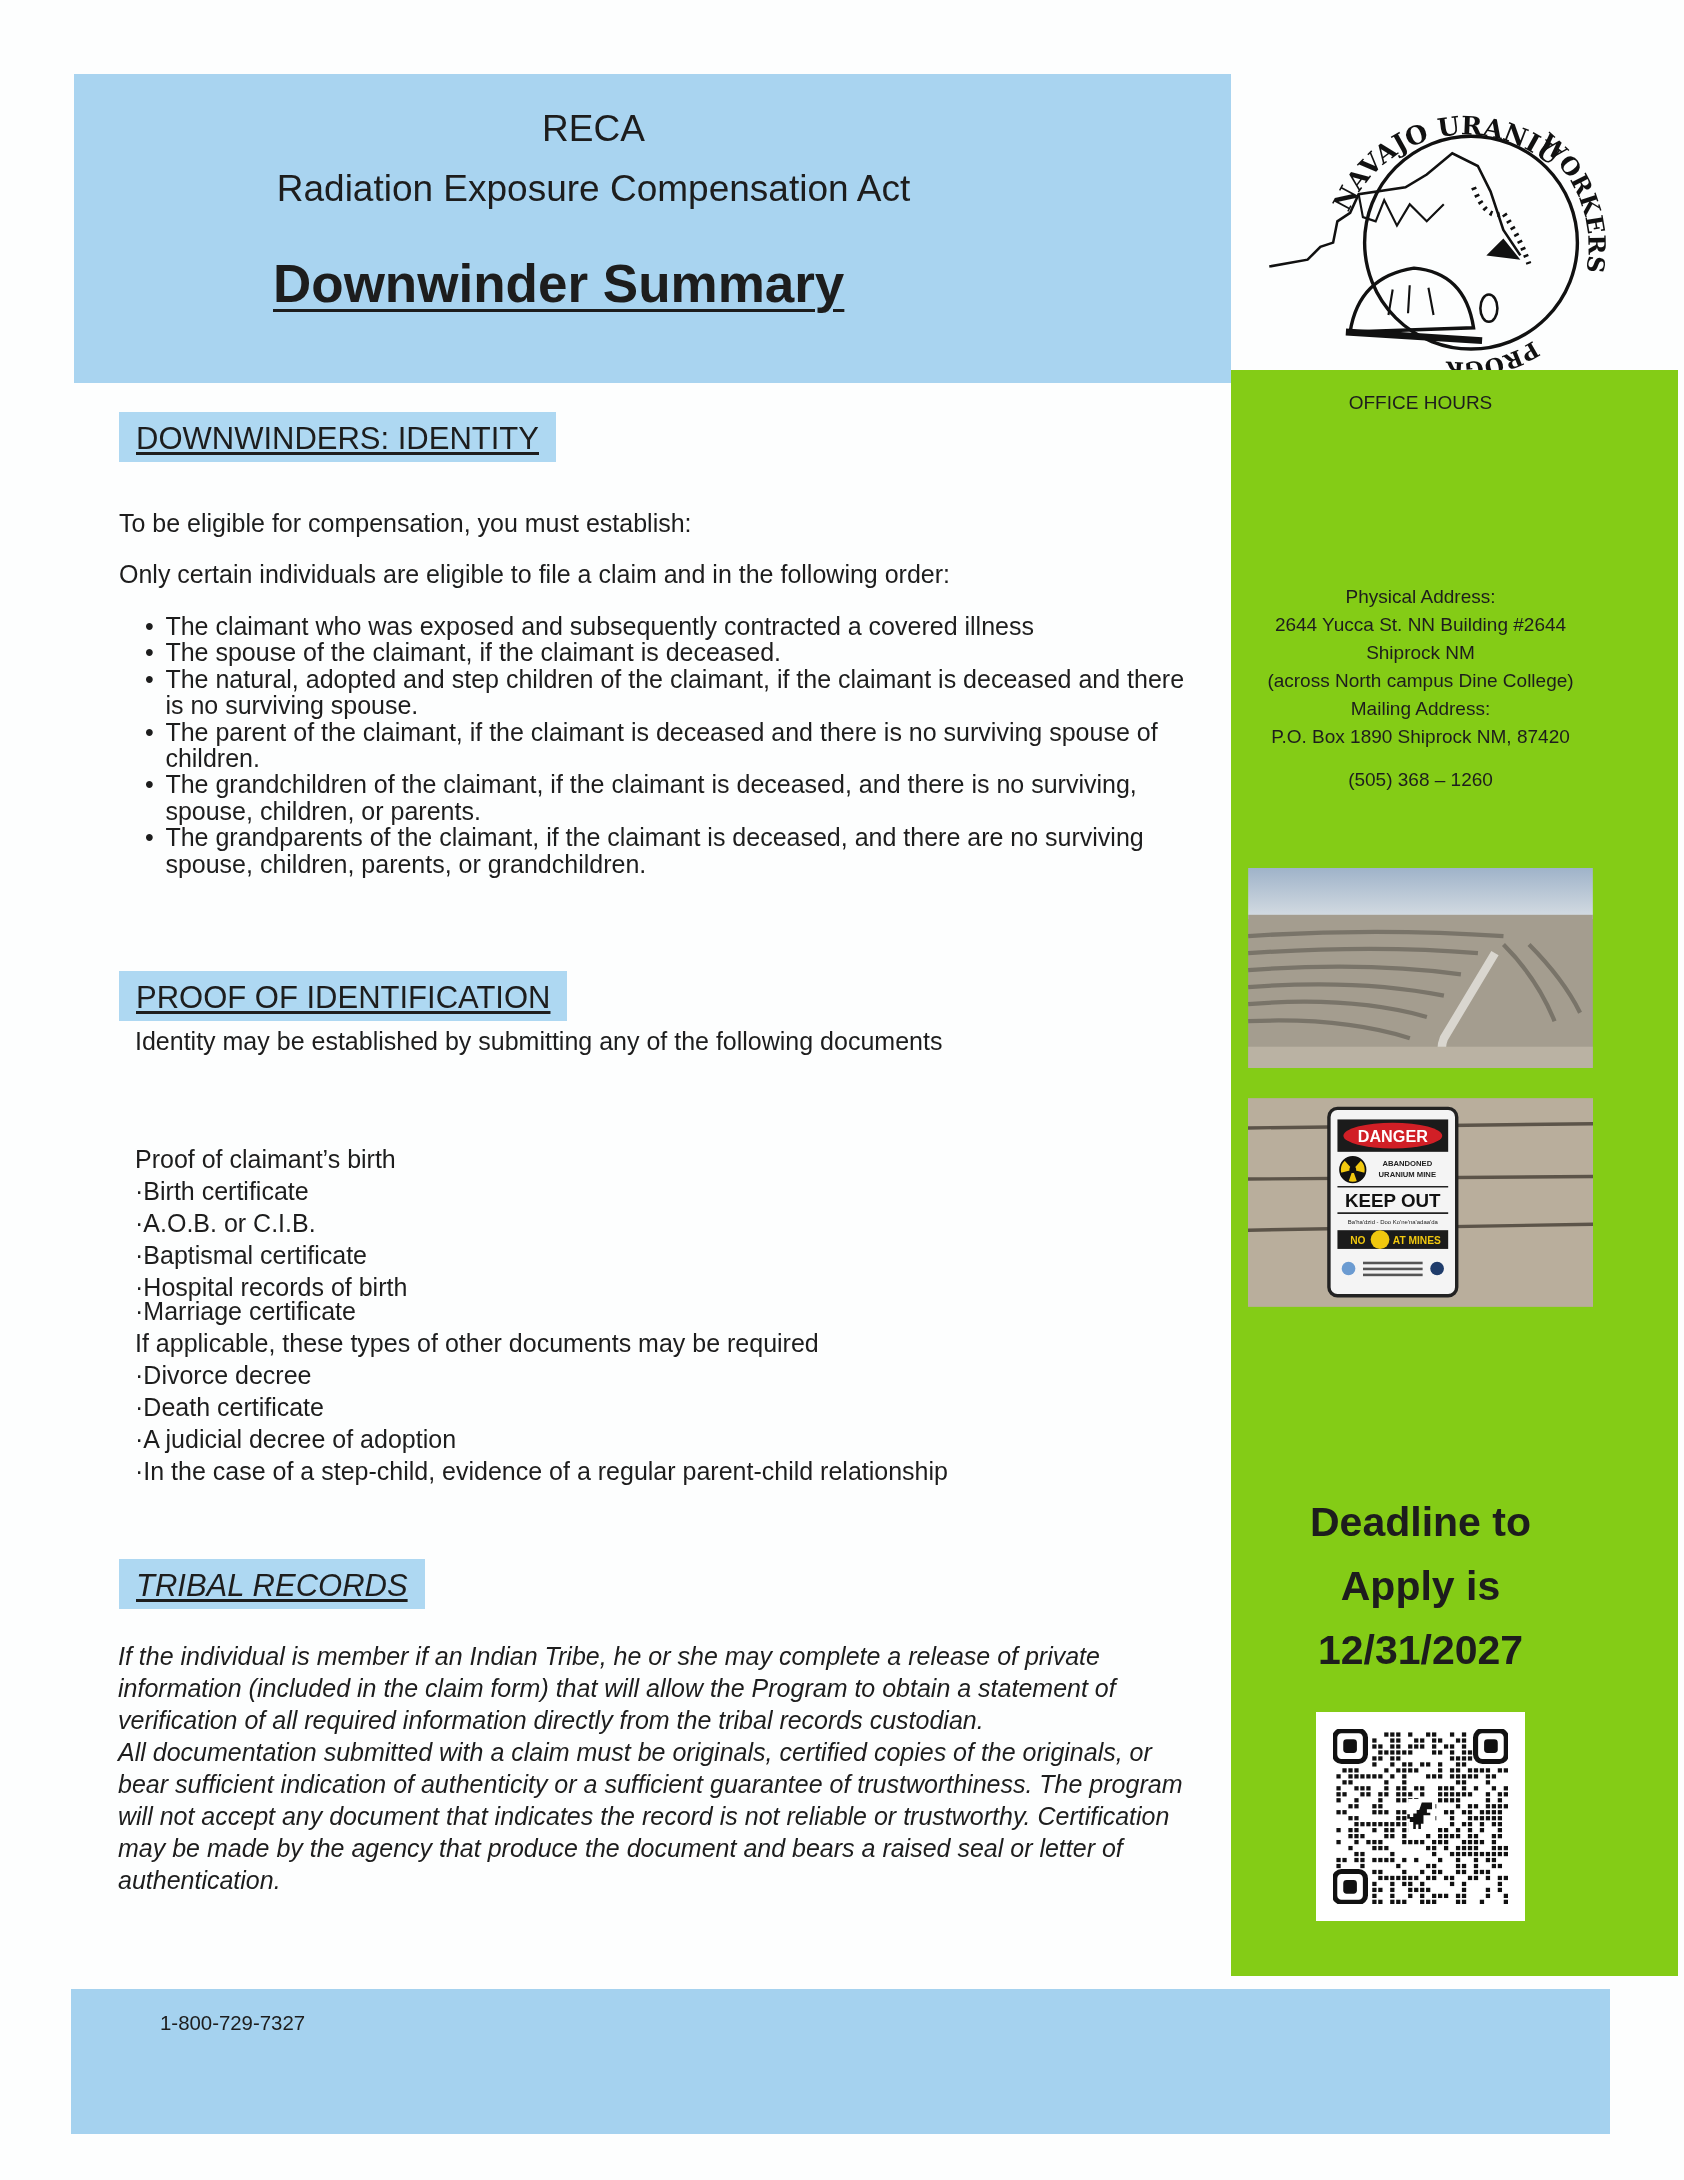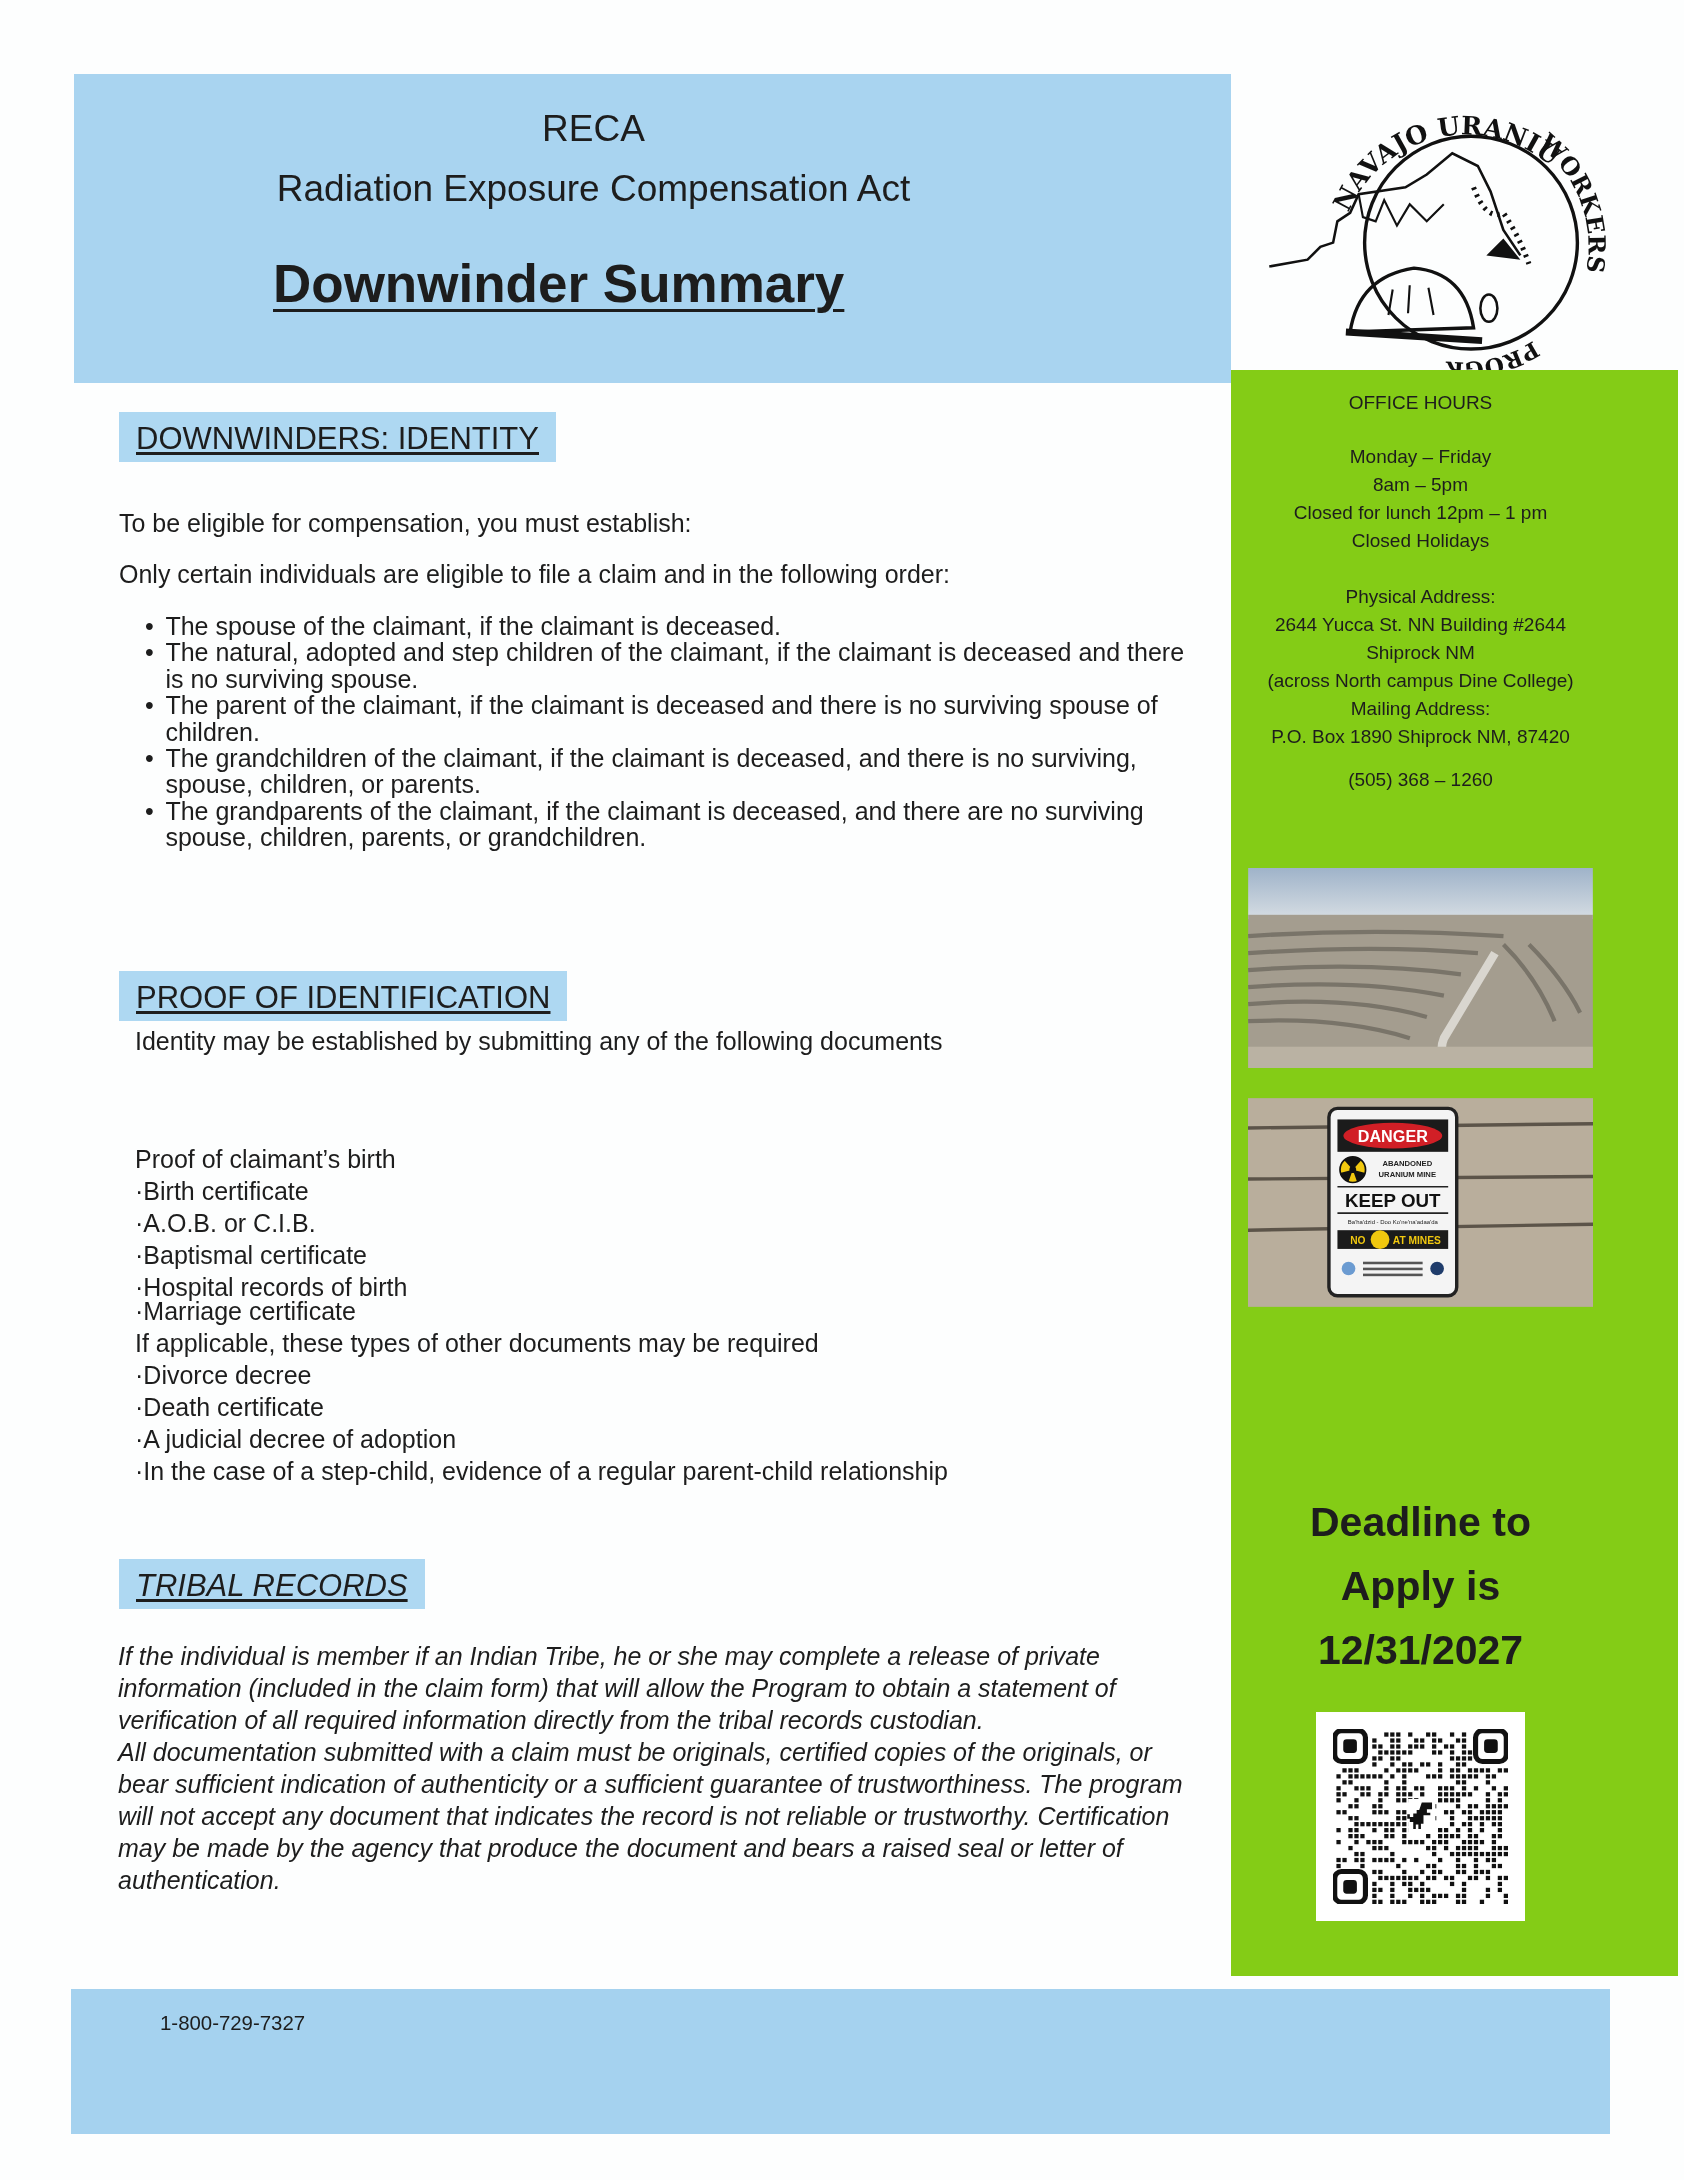--- a/index.html
+++ b/index.html
@@ -79,26 +79,20 @@
     <path d="M 280 200 L 300 180 L 320 205 Z" fill="#111"></path>
     <path d="M 120 290 Q 130 225 195 215 Q 255 220 265 285 Z" fill="none" stroke="#111" stroke-width="4"></path>
     <path d="M 115 290 L 275 300" stroke="#111" stroke-width="8"></path>
     <ellipse cx="283" cy="262" rx="10" ry="16" fill="none" stroke="#111" stroke-width="3"></ellipse>
     <path d="M 170 240 L 165 270 M 190 235 L 188 268 M 212 238 L 218 270" stroke="#111" stroke-width="2.5"></path>
   </svg>
 </div>
 
 <div class="sidebar">
   <div class="sb-block sb-hours-title">OFFICE HOURS</div>
-  <div class="sb-block sb-hours">
-    <div>Monday – Friday</div>
-    <div>8am – 5pm</div>
-    <div>Closed for lunch 12pm – 1 pm</div>
-    <div>Closed Holidays</div>
-  </div>
   <div class="sb-block sb-addr">
     <div>Physical Address:</div>
     <div>2644 Yucca St. NN Building #2644</div>
     <div>Shiprock NM</div>
     <div>(across North campus Dine College)</div>
     <div>Mailing Address:</div>
     <div>P.O. Box 1890 Shiprock NM, 87420</div>
   </div>
   <div class="sb-block sb-phone">(505) 368 – 1260</div>
 
@@ -567,20 +561,21 @@
         <path d="M104 86 h12 v8 h-6 v4 h4 v3 h-8 v10 h-3 v6 h-3 v-5 h-3 v5 h-3 v-8 h-4 v-4 h-3 v-5 h3 v3 h4 v-4 h4 v-4 h3 z" fill="#111"></path>
       </g>
     </svg>
   </div>
 </div>
 
 <div class="section-tag tag-identity">DOWNWINDERS: IDENTITY</div>
 <div class="body-text intro-1">To be eligible for compensation, you must establish:</div>
 <div class="body-text intro-2">Only certain individuals are eligible to file a claim and in the following order:</div>
 <ul class="eligible">
+  <li>The claimant who was exposed and subsequently contracted a covered illness</li>
   <li>The spouse of the claimant, if the claimant is deceased.</li>
   <li>The natural, adopted and step children of the claimant, if the claimant is deceased and there is no surviving spouse.</li>
   <li>The parent of the claimant, if the claimant is deceased and there is no surviving spouse of children.</li>
   <li>The grandchildren of the claimant, if the claimant is deceased, and there is no surviving, spouse, children, or parents.</li>
   <li> The grandparents of the claimant, if the claimant is deceased, and there are no surviving spouse, children, parents, or grandchildren.</li>
 </ul>
 
 <div class="section-tag tag-proof">PROOF OF IDENTIFICATION</div>
 <div class="body-text proof-intro">Identity may be established by submitting any of the following documents</div>
 <div class="doc-list doc-list-birth">

